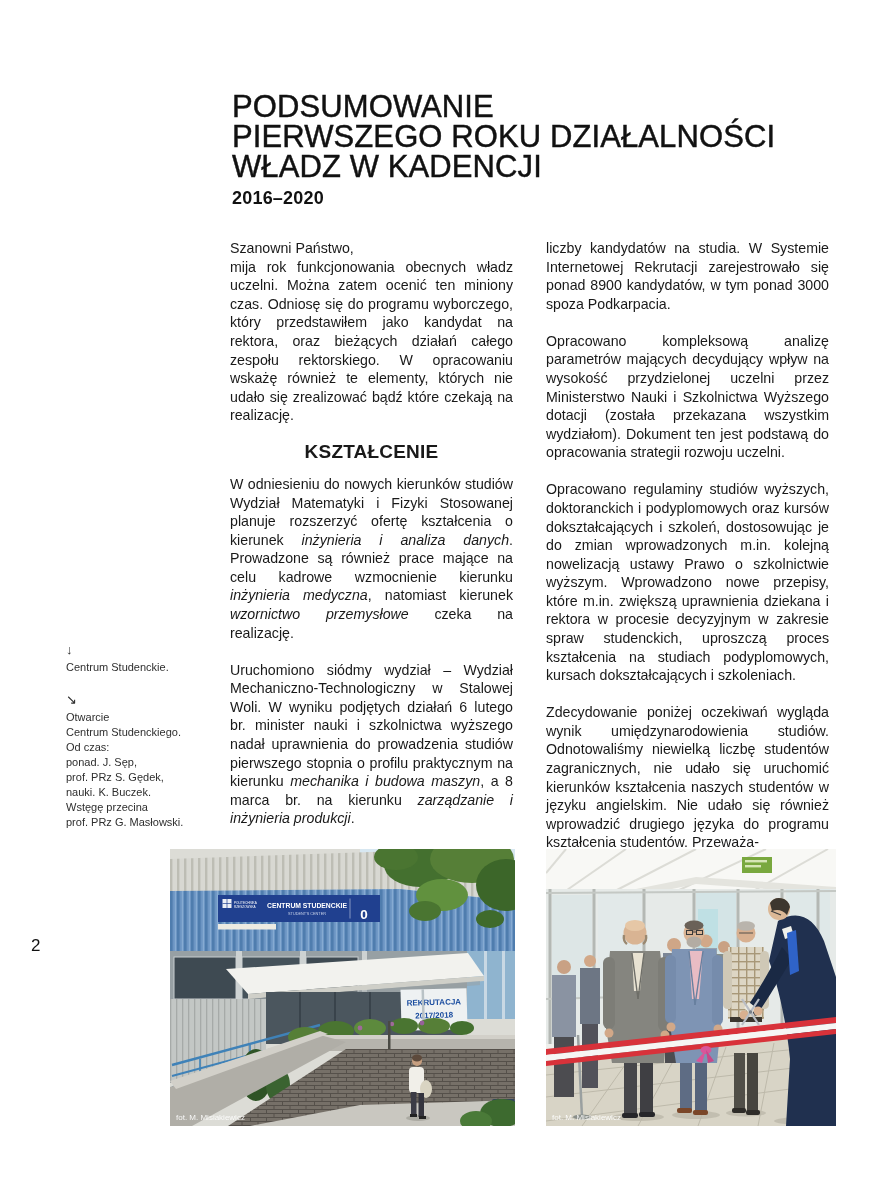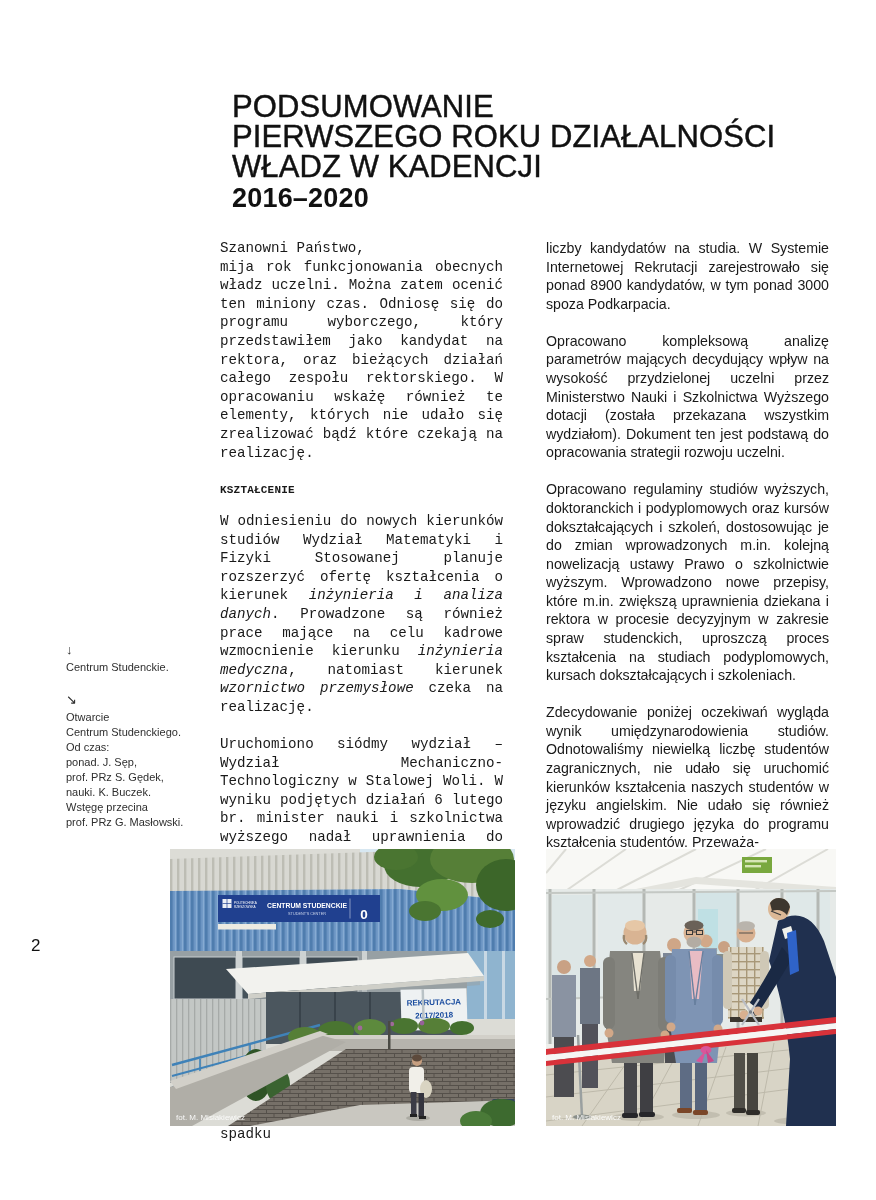--- a/index.html
+++ b/index.html
@@ -3,26 +3,26 @@
 <meta charset="utf-8">
 <style>
   html,body{margin:0;padding:0;}
   body{
     width:876px;height:1200px;position:relative;background:#ffffff;
     font-family:"Liberation Sans",sans-serif;color:#1a1a1a;overflow:hidden;
   }
   .page-number{position:absolute;left:31px;top:936px;font-size:17px;color:#111;}
   .title-block{position:absolute;left:232px;top:92px;}
   .title-line{font-size:31px;line-height:30px;color:#111;-webkit-text-stroke:0.45px #111;letter-spacing:0.1px;}
-  .title-years{font-size:27px;line-height:32px;font-weight:bold;color:#111;letter-spacing:0.2px;}
+  .title-years{font-size:18px;line-height:32px;font-weight:bold;color:#111;letter-spacing:0.2px;}
   .col{position:absolute;top:239px;width:283px;font-size:14.2px;line-height:18.6px;text-align:justify;color:#191919;}
-  .col-left{left:220px;font-family:Liberation Mono, monospace;}
+  .col-left{left:230px;}
   .col-right{left:546px;}
   .col p{margin:0 0 18.4px 0;}
-  .col .col-heading{font-weight:bold;font-size:11px;letter-spacing:0.2px;margin:9px 0 13px 0;text-align:left;}
+  .col .col-heading{font-weight:bold;font-size:19px;letter-spacing:0.2px;margin:9px 0 13px 0;text-align:center;}
   .col em{font-style:italic;}
   .margin-notes{position:absolute;left:66px;top:642px;width:150px;font-size:11px;line-height:15px;color:#2e2e2e;}
   .note{margin-bottom:17px;}
   .note-arrow{font-size:13px;color:#2e2e2e;margin-bottom:3px;}
   .photo{position:absolute;top:849px;height:277px;overflow:hidden;background:#dcdcd6;}
   .photo-left{left:170px;width:345px;}
   .photo-right{left:546px;width:290px;}
   svg{display:block;}
   .credit{font-size:8px;fill:#ffffff;opacity:0.9;font-family:"Liberation Sans",sans-serif;}
 </style>

